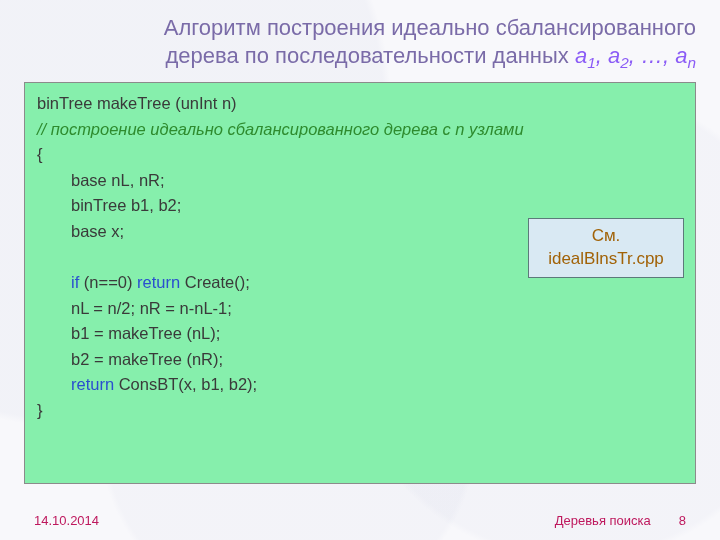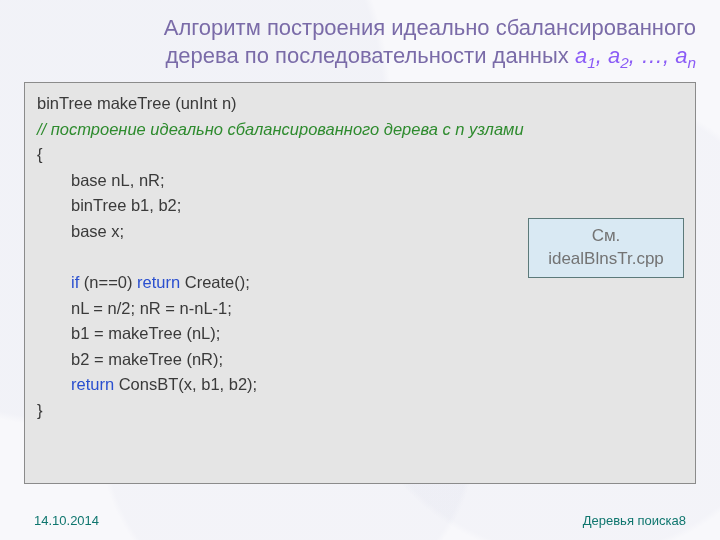--- a/index.html
+++ b/index.html
@@ -32,51 +32,52 @@
     font-size: 22px;
     line-height: 1.25;
     padding-top: 14px;
     font-weight: 400;
   }
   .title .seq { color: #8b5cf6; font-style: italic; }
   .title .seq sub { font-size: 0.7em; }
   .codebox {
     margin-top: 10px;
     border: 1px solid #8b8b8b;
-    background: #e5e5e5;
+    background: #86efac;
     padding: 8px 12px 10px 12px;
     font-size: 16.5px;
     line-height: 1.55;
     color: #3a3a3a;
     height: 402px;
     position: relative;
   }
   .codebox .comment { color: #2e8b2e; font-style: italic; }
   .codebox .kw { color: #2a4fcf; }
   .codebox .ind { display: inline-block; width: 34px; }
   .note {
     position: absolute;
     right: 36px;
     top: 218px;
     width: 156px;
     background: #d9e9f3;
     border: 1px solid #5c7a7a;
     text-align: center;
-    color: #737373;
+    color: #a16207;
     font-size: 17px;
     line-height: 1.35;
     padding: 6px 4px;
   }
   .footer {
     position: absolute;
     left: 0; right: 0; bottom: 12px;
     display: flex;
     padding: 0 34px;
     font-size: 13px;
-    color: #0f766e;
+    color: #be185d;
+    gap: 28px;
   }
   .footer .date { flex: 0 0 auto; }
   .footer .mid  { flex: 1 1 auto; text-align: right; margin-left: -30px; }
   .footer .page { flex: 0 0 auto; }
 </style>
 </head>
 <body>
 
 <div class="slide">
 

